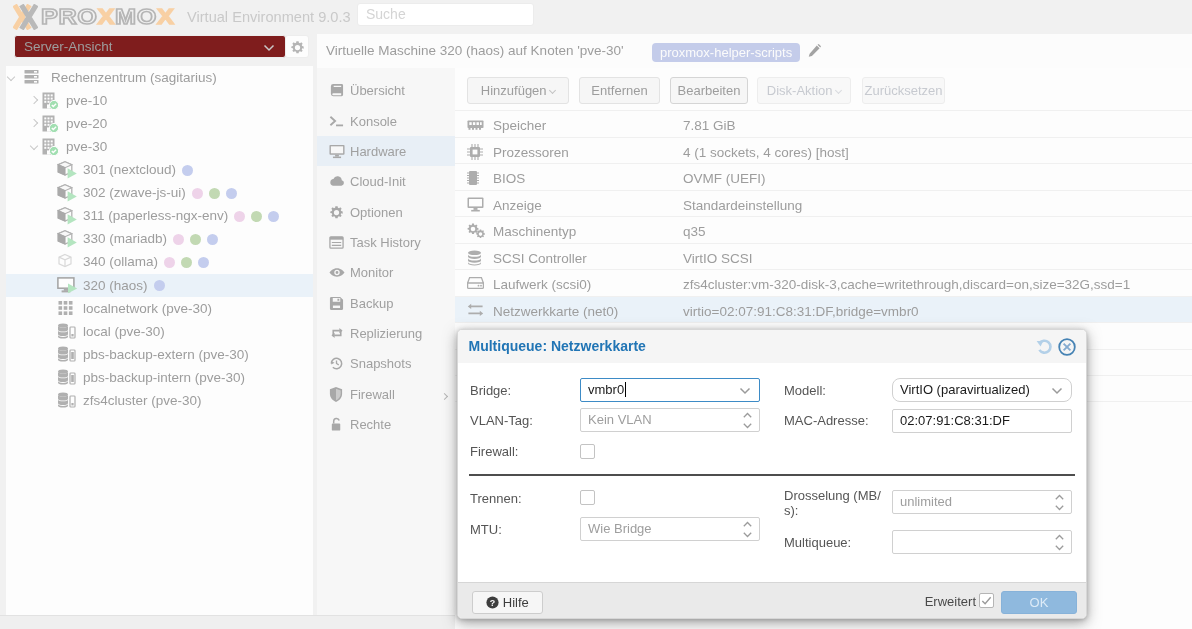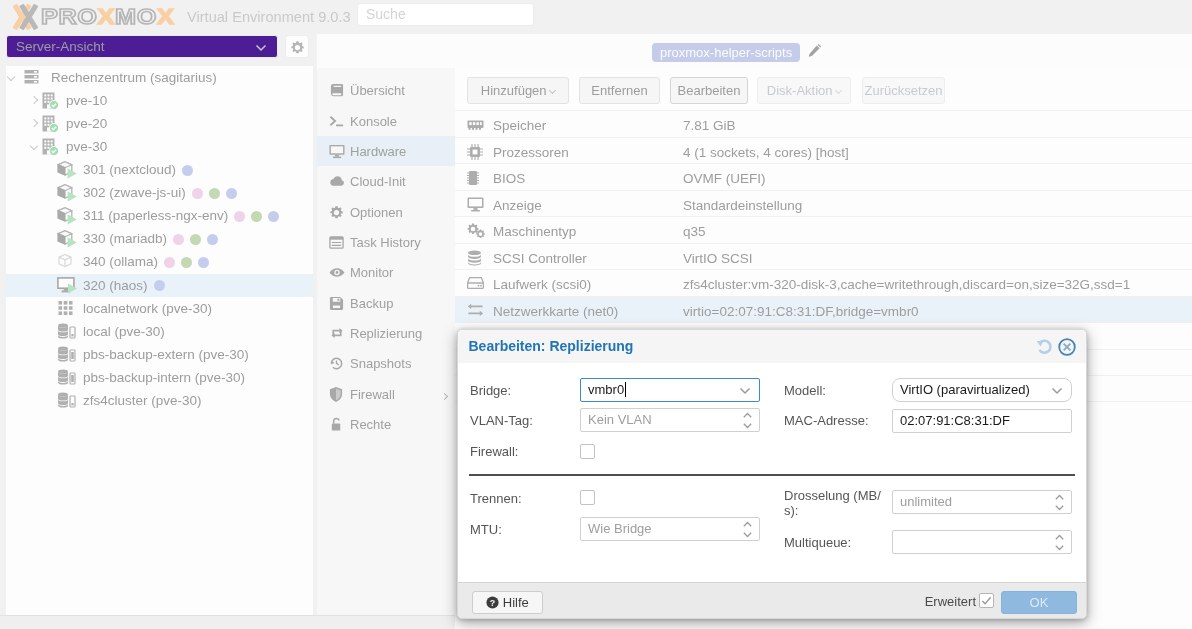--- a/index.html
+++ b/index.html
@@ -7,21 +7,21 @@
 body { position:relative; background:#f1f1f1; }
 .abs { position:absolute; }
 
 #hdr { left:0; top:0; width:1192px; height:34px; background:#f1f1f1; }
 #logo { left:13px; top:4px; height:26px; display:flex; }
 #wordmark { font-weight:bold; font-size:22px; letter-spacing:0.5px; color:#f1f1f1; -webkit-text-stroke:1.6px #b5b5b5; margin-left:3px; display:inline-block; transform:scaleX(1.15); transform-origin:left center; }
 #wordmark .o { color:#f8d0a4; -webkit-text-stroke:1.6px #f8d0a4; }
 #vetext { left:187px; top:0; height:34px; line-height:34px; font-size:14.6px; color:#c9c9c9; }
 #search { left:357px; top:3px; width:177px; height:23px; background:#fff; border:1px solid #ececec; border-radius:3px; font-size:14px; color:#d4d4d4; line-height:21px; padding-left:8px; }
 
-#viewsel { left:6px; top:35px; width:272px; height:23px; background:#4c1d95; border:1px solid #ededed; border-radius:3px; font-size:13.5px; color:#9d9d9d; line-height:21px; padding-left:9px; }
+#viewsel { left:14px; top:35px; width:272px; height:23px; background:#7f1d1d; border:1px solid #ededed; border-radius:3px; font-size:13.5px; color:#9d9d9d; line-height:21px; padding-left:9px; }
 #gearbtn { left:285px; top:35px; width:24px; height:23px; background:#fdfdfd; border:1px solid #ededed; border-radius:3px; color:#b5b5b5; text-align:center; }
 #tree { left:6px; top:66px; width:307px; height:549px; background:#fdfdfd; }
 .trow { position:absolute; left:0; width:307px; height:23px; font-size:13.5px; color:#9d9d9d; }
 .trow.sel { background:#eaf2f9; }
 .trow .lbl { position:absolute; top:4px; white-space:nowrap; }
 .trow .ico { position:absolute; top:3px; }
 .trow .arr { position:absolute; top:4px; color:#c8c8c8; font-size:11px; }
 .dot { display:inline-block; width:11px; height:11px; border-radius:50%; margin-left:6px; vertical-align:-1.5px; }
 .d-lav { background:#c4cdee; } .d-pink { background:#eed3e9; } .d-green { background:#c2d9b3; }
 #lstrip { left:0px; top:615px; width:456px; height:14px; background:#efefef; border-top:1px solid #e2e2e2; }
@@ -311,20 +311,21 @@
           <rect x="13" y="4" width="5" height="11" rx="0.8" fill="none" stroke="#b0b0b0" stroke-width="1.2"></rect>
           <rect x="14.4" y="11" width="2.2" height="2.4" fill="#b0b0b0"></rect>
         </svg>
       </span>
       <span class="lbl" style="left:77px;">zfs4cluster (pve-30)</span>
     </div>
   </div>
 <div class="abs" id="lstrip"></div>
 
 <div class="abs" id="chdr">
+  <div class="abs" id="ctitle">Virtuelle Maschine 320 (haos) auf Knoten 'pve-30'</div>
   <div class="abs" id="tagpill">proxmox-helper-scripts</div>
   <svg class="abs" id="pencil" width="14" height="14" viewBox="0 0 16 16">
     <path fill="currentColor" d="M11.2 1.6l3.2 3.2-8.8 8.8L2 14.6l1-3.6 8.2-9.4zM12 .8L13.4 0 16 2.6l-.8 1.4z"></path>
   </svg>
 </div>
 
 <div class="abs" id="nav">
     <div class="nitem" style="top:7.2px;">
       <span class="nico">
         <svg width="15" height="15" viewBox="0 0 16 16">
@@ -549,21 +550,21 @@
         <span class="gval">virtio=02:07:91:C8:31:DF,bridge=vmbr0</span>
       </div>
       <div class="grow" style="top:212.4px; height:26.3px;"></div>
       <div class="grow" style="top:238.7px; height:26.5px;"></div>
       <div class="grow" style="top:265.2px; height:26.2px;"></div>
     </div>
 </div>
 
 <div class="abs" id="dlg">
   <div id="dlgtitle">
-    <span class="t">Bearbeiten: Replizierung</span>
+    <span class="t">Multiqueue: Netzwerkkarte</span>
     <svg class="abs" style="left:578px; top:8px;" width="17" height="17" viewBox="0 0 17 17">
       <path fill="none" stroke="#b3d0e8" stroke-width="2.6" d="M3.4 11.9 A6 6 0 1 0 3.4 5.5"></path>
       <path fill="#b3d0e8" d="M0.6 3.1 L7.2 2.9 L4.6 8.6 Z"></path>
     </svg>
     <svg class="abs" style="left:600px; top:8px;" width="18" height="18" viewBox="0 0 18 18">
       <circle cx="9" cy="9" r="7.8" fill="none" stroke="#4683b4" stroke-width="1.8"></circle>
       <path d="M5.6 5.6l6.8 6.8M12.4 5.6l-6.8 6.8" stroke="#85abd0" stroke-width="1.9"></path>
     </svg>
   </div>
   <div id="dlgbody">

